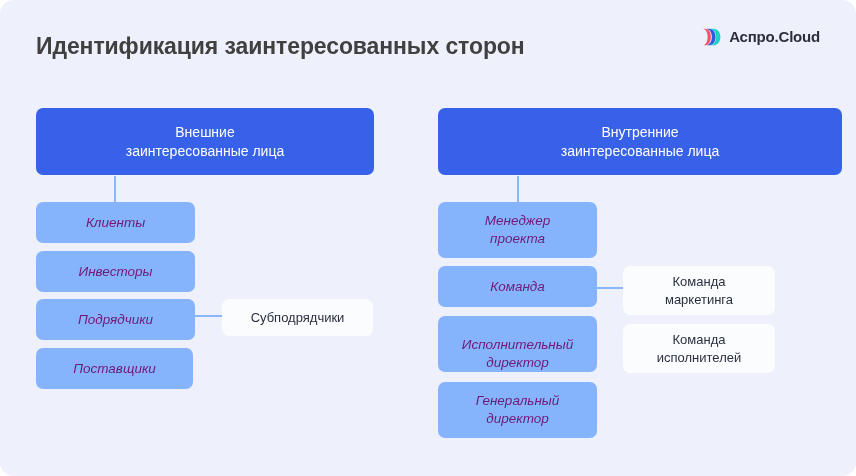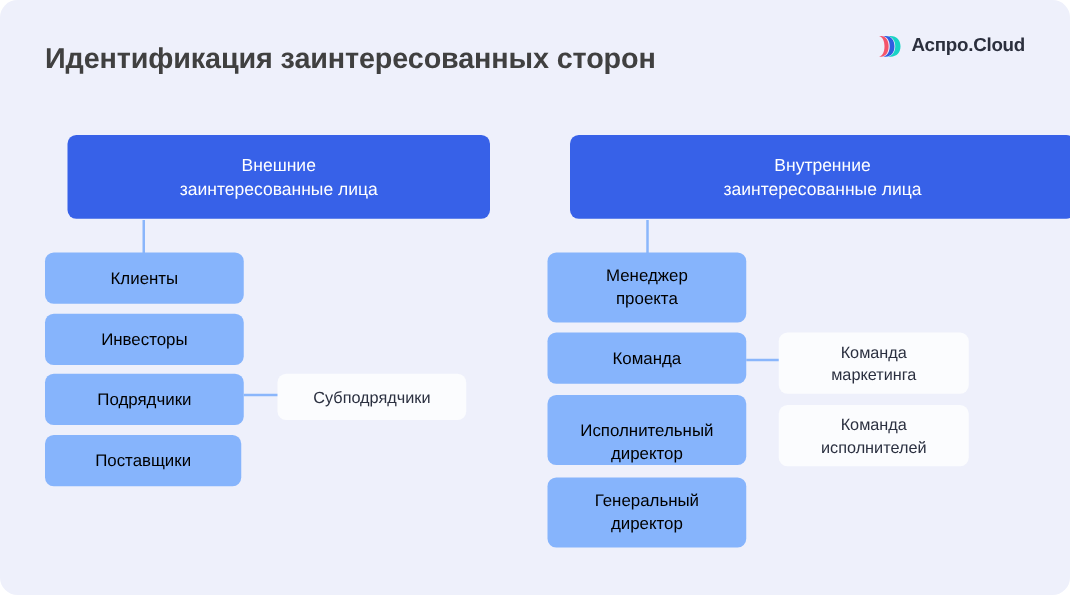--- a/index.html
+++ b/index.html
@@ -71,26 +71,26 @@
     justify-content: center;
     text-align: center;
     border-radius: 7px;
     line-height: 1.32;
   }
   .node-head {
     background: #3761e8;
     color: #ffffff;
     font-size: 14px;
     font-weight: normal;
-    margin-left: 18px;
   }
   .node-sub {
     background: #86b4fc;
-    color: #000000;
+    color: #701a75;
     font-size: 13.5px;
+    font-style: italic;
   }
   .node-leaf {
     background: #fbfcfe;
     color: #2b3040;
     font-size: 13px;
   }
   .node span { display: block; }
 </style>
 </head>
 <body>

